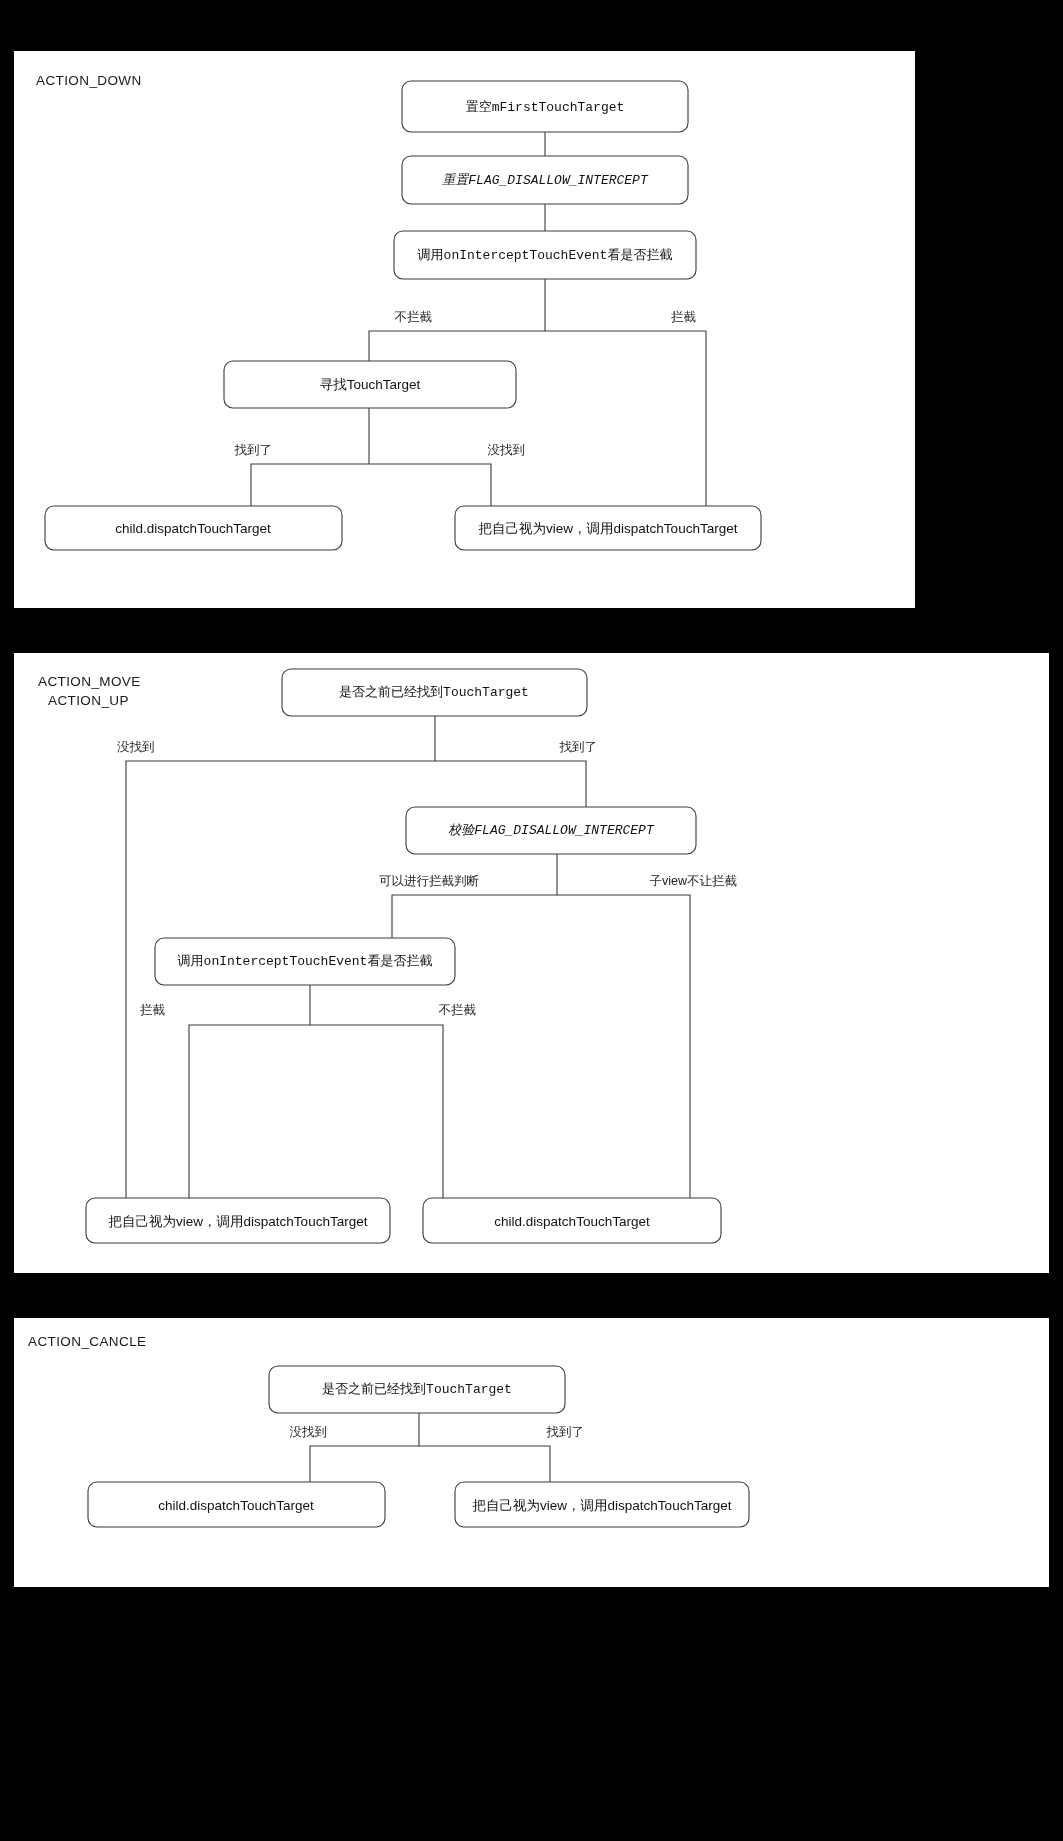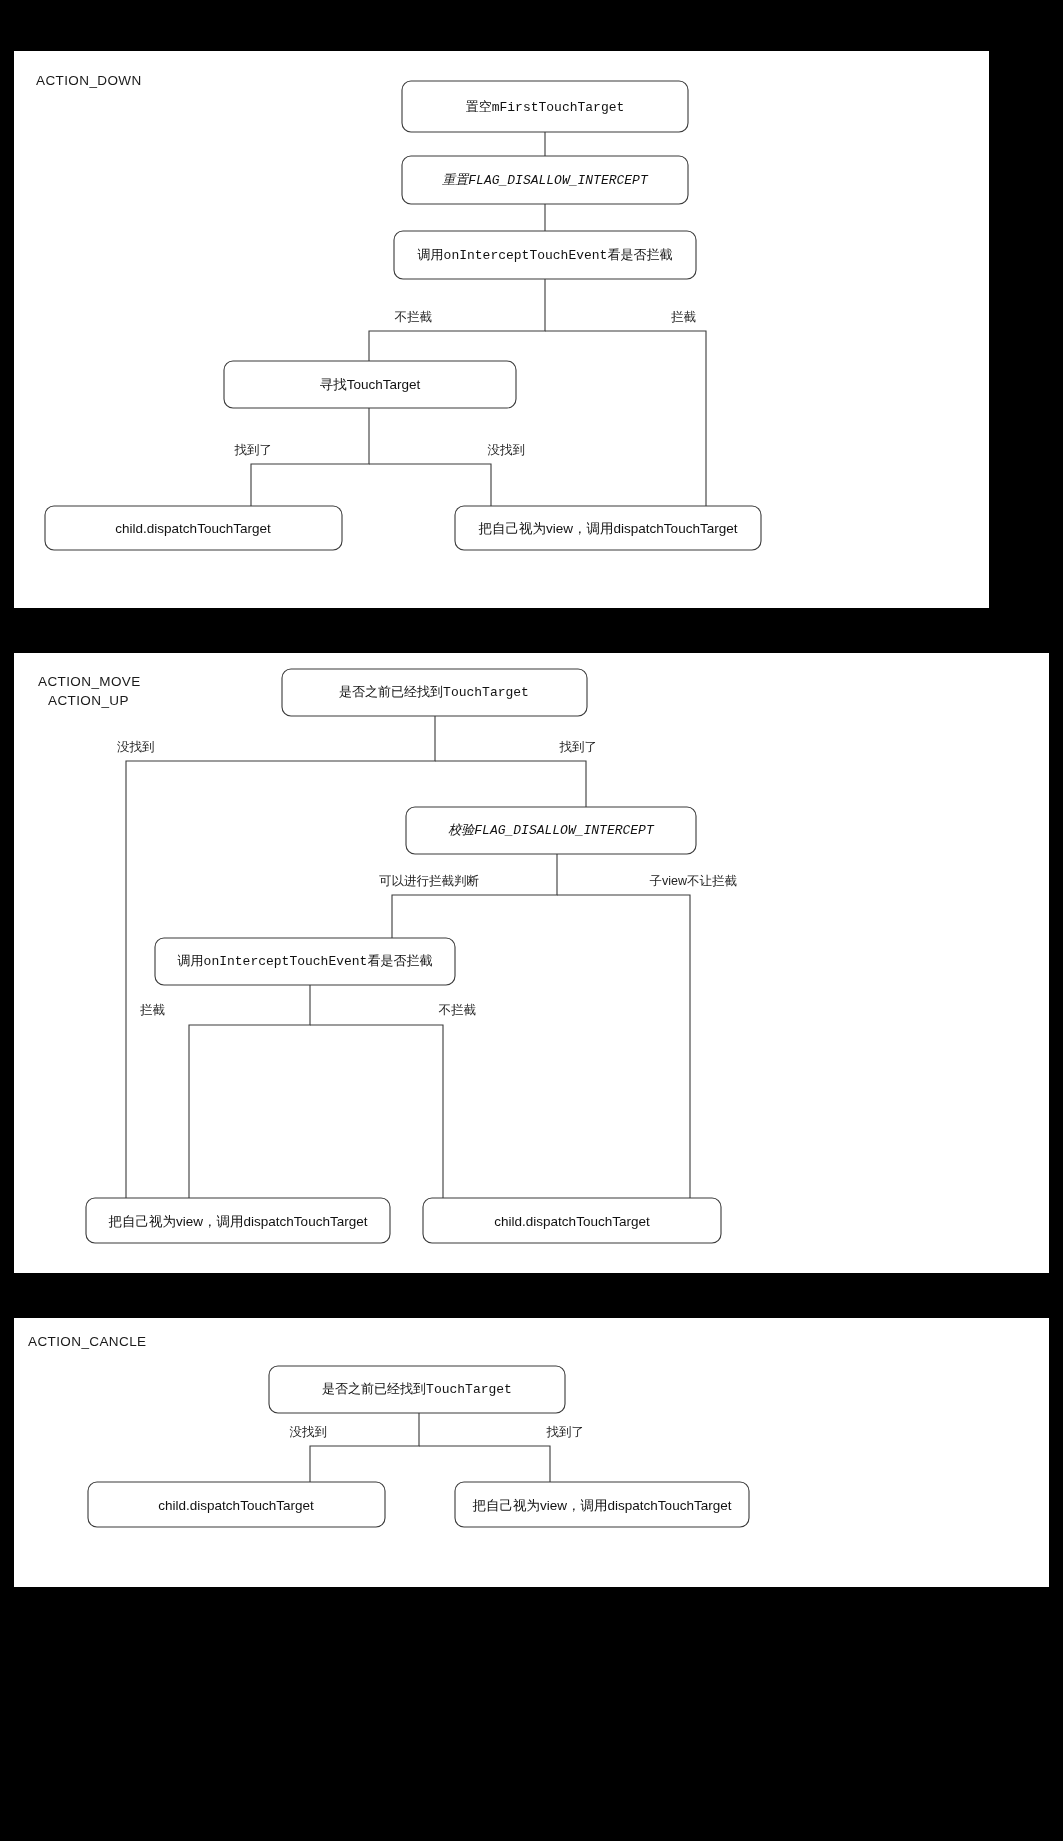--- a/index.html
+++ b/index.html
@@ -15,21 +15,21 @@
   .edge-label{font-family:"Liberation Sans",sans-serif;font-size:12.5px;fill:#222;dominant-baseline:middle;}
   .el-start{text-anchor:start;}
   .el-end{text-anchor:end;}
   .panel-title{font-family:"Liberation Sans",sans-serif;font-size:13.5px;fill:#1a1a1a;letter-spacing:.4px;dominant-baseline:middle;}
 </style>
 </head>
 <body>
 
 <div class="stage">
 
-  <div class="panel" style="left:14px; top:51px; width:975px; height:557px;">
+  <div class="panel" style="left:14px; top:51px; width:901px; height:557px;">
     <svg width="1035" height="557" viewBox="0 0 1035 557" xmlns="http://www.w3.org/2000/svg">
 
       <text class="panel-title" x="22" y="30">ACTION_DOWN</text>
 
       <g>
         <path class="edge" d="M531 81 L531 105"></path>
         <path class="edge" d="M531 153 L531 180"></path>
         <path class="edge" d="M531 228 L531 280 L355 280 L355 310"></path>
         <path class="edge" d="M531 280 L692 280 L692 455"></path>
         <path class="edge" d="M355 357 L355 413 L237 413 L237 455"></path>

